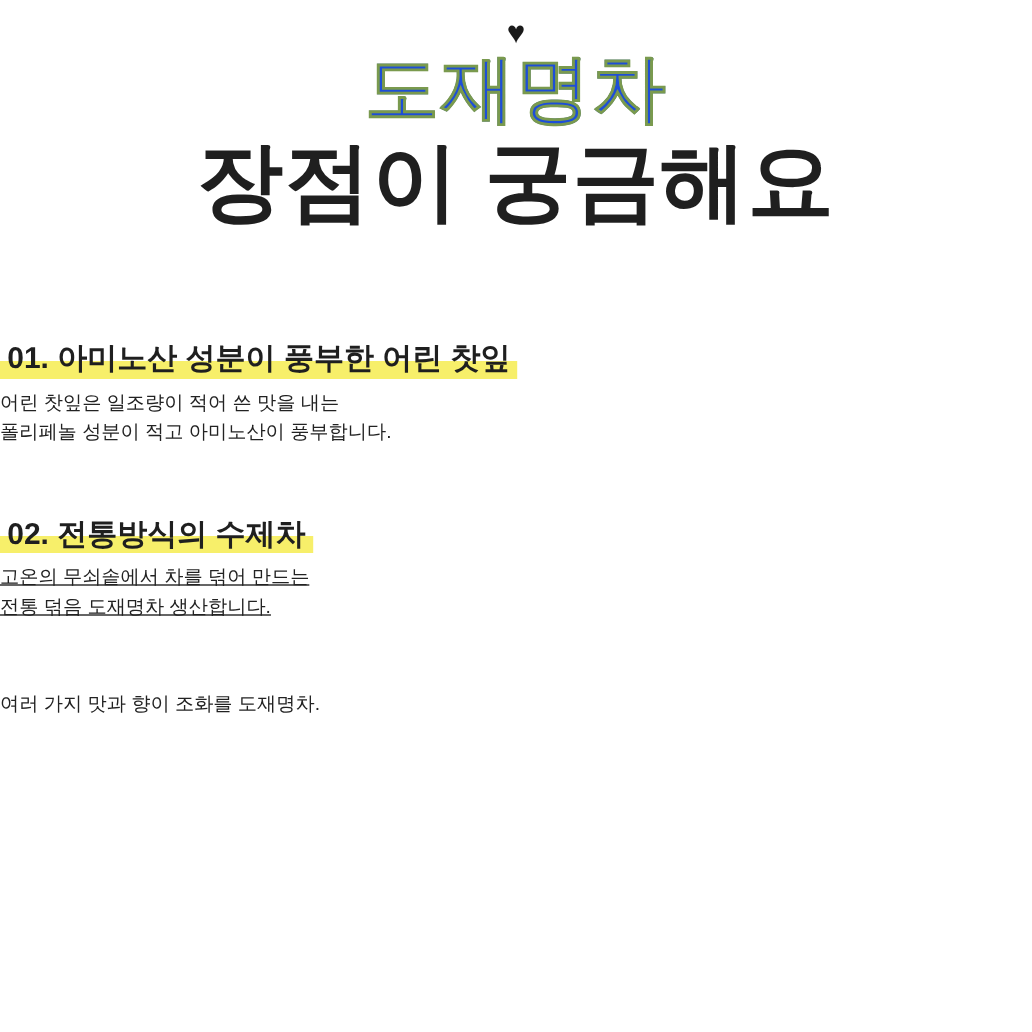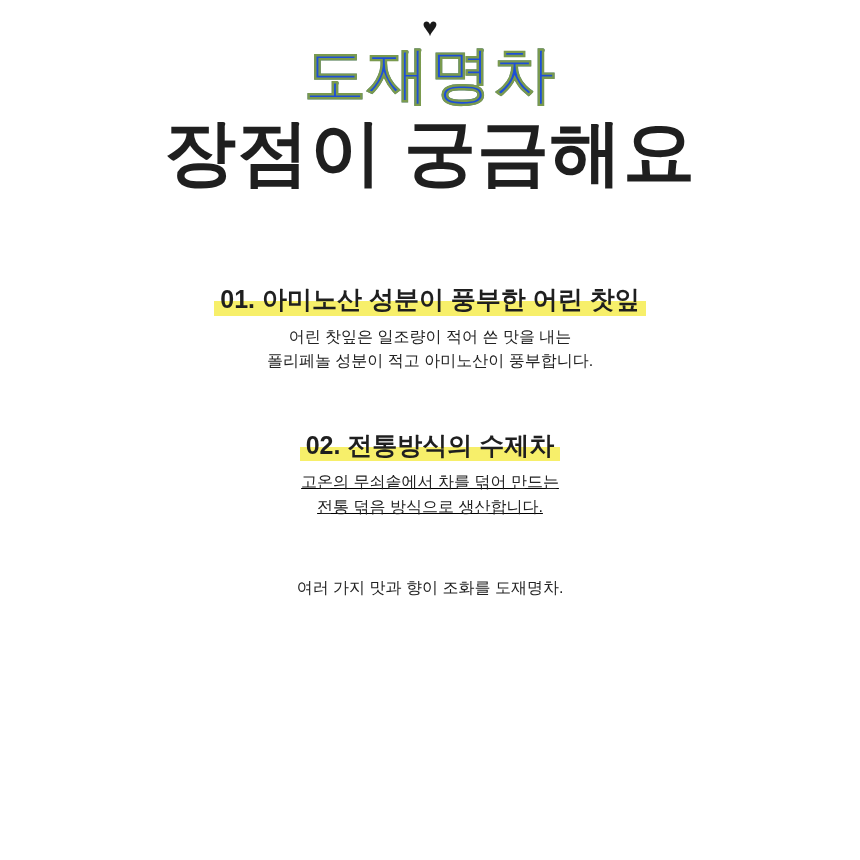--- a/index.html
+++ b/index.html
@@ -52,21 +52,20 @@
     color: #1f1f1f;
     line-height: 1.1;
     margin: 6px 0 0 0;
     letter-spacing: 1px;
   }
 
   
   .content {
     margin-top: 92px;
     width: 100%;
-    text-align: center;
   }
   .section {
     margin-bottom: 56px;
   }
   .section:last-child {
     margin-bottom: 0;
   }
   .sec-title {
     display: inline-block;
     font-size: 25px;
@@ -107,21 +106,21 @@
       <div class="sec-body">
         <div>어린 찻잎은 일조량이 적어 쓴 맛을 내는</div>
         <div>폴리페놀 성분이 적고 아미노산이 풍부합니다.</div>
       </div>
     </div>
 
     <div class="section s2">
       <div class="sec-title">02. 전통방식의 수제차</div>
       <div class="sec-body">
         <div>고온의 무쇠솥에서 차를 덖어 만드는</div>
-        <div>전통 덖음 방식으로 생산합니다.</div>
+        <div>전통 덖음 도재명차 생산합니다.</div>
       </div>
     </div>
 
     <div class="section s3">
       <div class="sec-body">
         <div>여러 가지 맛과 향이 조화를 도재명차.</div>
       </div>
     </div>
 
   </div>

